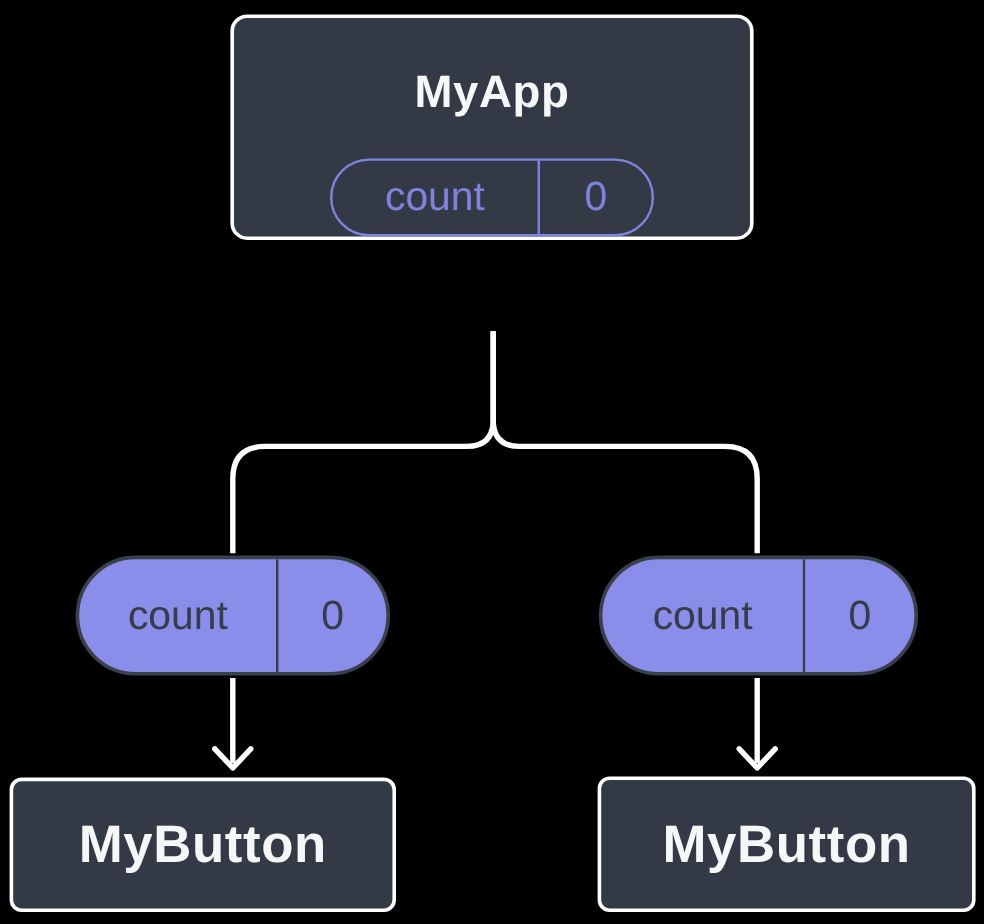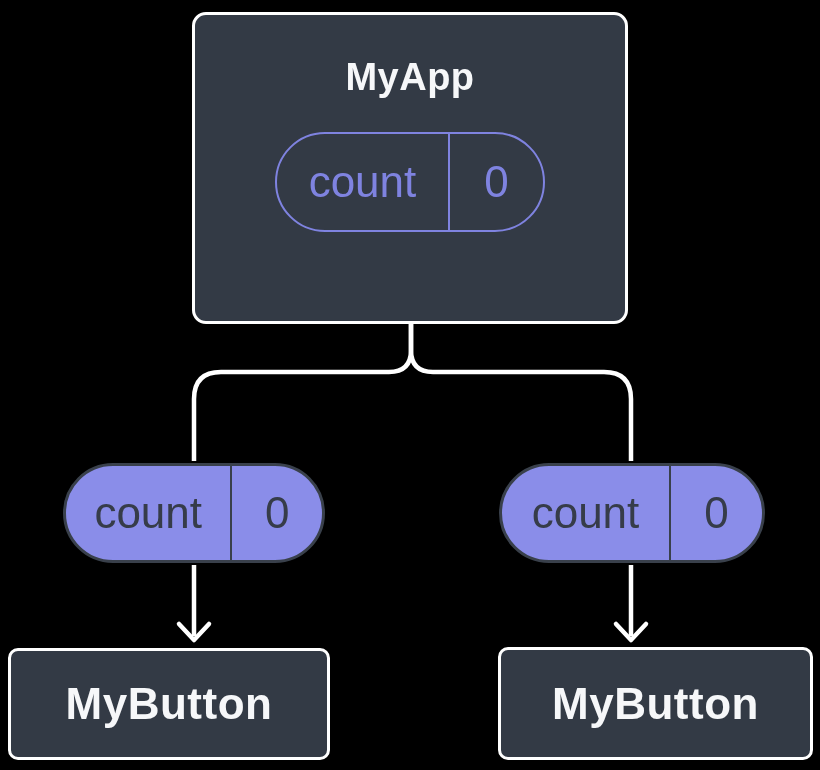--- a/index.html
+++ b/index.html
@@ -44,40 +44,40 @@
     stroke-linejoin: round;
   }
   .node {
     position: absolute;
     background: var(--node_fill);
     border: 3px solid var(--node_border);
     color: var(--node_text);
   }
   .node-root {
     left: 192px; top: 12px;
-    width: 436px; height: 312px;
+    width: 436px; height: 188px;
     border-radius: 14px;
     display: flex;
     flex-direction: column;
     align-items: center;
   }
   .node-title {
     margin-top: 44px;
     font-size: 38px;
     font-weight: 700;
     line-height: 37px;
     letter-spacing: 0.5px;
     color: var(--node_text);
   }
   .pill {
     display: flex;
     align-items: stretch;
     border-radius: 52px;
     overflow: hidden;
-    font-size: 44px;
+    font-size: 34px;
   }
   .pill-segment {
     display: flex;
     align-items: center;
     justify-content: center;
   }
   .pill-name { flex: 0 0 65%; }
   .pill-value { flex: 1 1 auto; }
   .pill-outline {
     margin-top: 36px;

